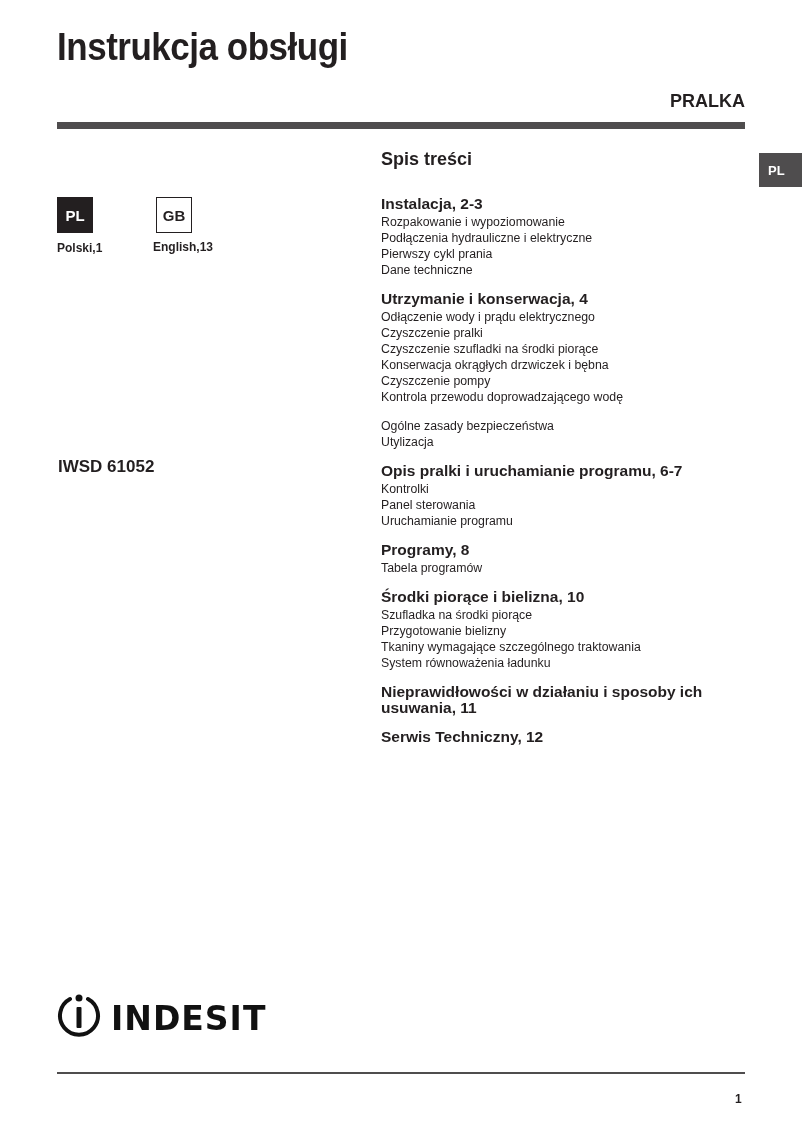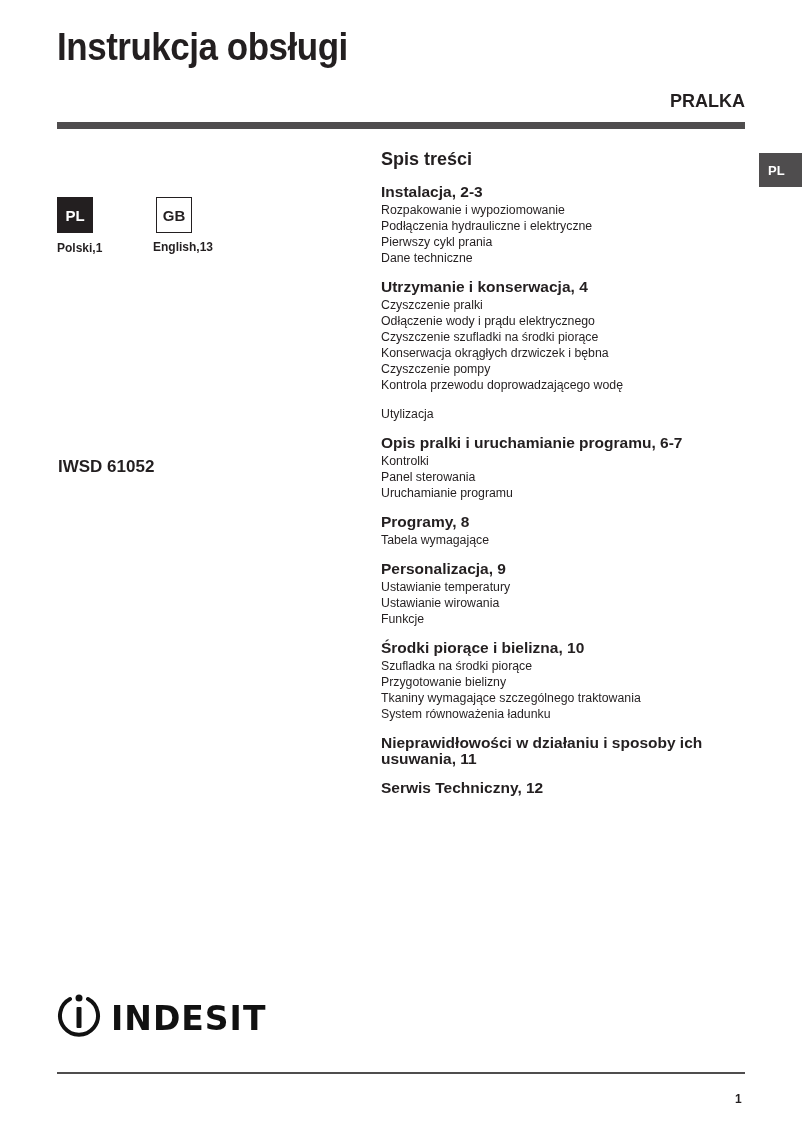--- a/index.html
+++ b/index.html
@@ -9,21 +9,21 @@
     .title { left: 57px; top: 26px; font-size: 38px; font-weight: bold; letter-spacing: -0.5px; color: #231f20; transform: scaleX(0.92); transform-origin: left top; white-space: nowrap; }
     .pralka { right: 57px; top: 91px; font-size: 18px; font-weight: bold; color: #231f20; }
     .topbar { left: 57px; top: 122px; width: 688px; height: 7px; background: #4f4d4e; }
     .lang-box { width: 36px; height: 36px; box-sizing: border-box; display: flex; align-items: center; justify-content: center; font-weight: bold; font-size: 15px; }
     .lang-pl { left: 57px; top: 197px; background: #231f20; color: #ffffff; }
     .lang-gb { left: 156px; top: 197px; border: 1px solid #231f20; color: #231f20; background: #fff; }
     .lang-label { font-size: 12px; font-weight: bold; color: #231f20; }
     .model { left: 58px; top: 457px; font-size: 17px; font-weight: bold; color: #231f20; }
     .side-tab { left: 759px; top: 153px; width: 43px; height: 34px; background: #4f4d4e; color: #fff; font-weight: bold; font-size: 13px; display: flex; align-items: center; padding-left: 9px; box-sizing: border-box; }
     .toc { left: 381px; top: 149px; width: 360px; }
-    .toc-title { font-size: 18px; font-weight: bold; margin-bottom: 14px; color: #231f20; }
+    .toc-title { font-size: 18px; font-weight: bold; margin-bottom: 26px; color: #231f20; }
     .section { margin-bottom: 13px; }
     .section-heading { font-size: 15.5px; font-weight: bold; line-height: 16px; color: #231f20; margin-bottom: 2px; }
     .section-item { font-size: 12.3px; line-height: 16px; color: #231f20; }
     .logo { left: 57px; top: 990px; display: flex; align-items: flex-end; }
     .logo-text { font-size: 33px; font-weight: bold; letter-spacing: 1px; margin-left: 10px; color: #111; font-family: "DejaVu Sans", sans-serif; }
     .bottomline { left: 57px; top: 1072px; width: 688px; height: 2px; background: #4f4d4e; }
     .page-num { left: 735px; top: 1092px; font-size: 12px; font-weight: bold; color: #231f20; }
   </style>
 </head>
 <body>
@@ -47,50 +47,45 @@
   <div class="section">
     <div class="section-heading">Instalacja, 2-3</div>
     <div class="section-item">Rozpakowanie i wypoziomowanie</div>
     <div class="section-item">Podłączenia hydrauliczne i elektryczne</div>
     <div class="section-item">Pierwszy cykl prania</div>
     <div class="section-item">Dane techniczne</div>
   </div>
 
   <div class="section">
     <div class="section-heading">Utrzymanie i konserwacja, 4</div>
+    <div class="section-item">Odłączenie wody i prądu elektrycznego</div>
     <div class="section-item">Czyszczenie pralki</div>
-    <div class="section-item">Odłączenie wody i prądu elektrycznego</div>
     <div class="section-item">Czyszczenie szufladki na środki piorące</div>
     <div class="section-item">Konserwacja okrągłych drzwiczek i bębna</div>
     <div class="section-item">Czyszczenie pompy</div>
     <div class="section-item">Kontrola przewodu doprowadzającego wodę</div>
   </div>
 
   <div class="section">
+    <div class="section-item">Ogólne zasady bezpieczeństwa</div>
     <div class="section-item">Utylizacja</div>
   </div>
 
   <div class="section">
     <div class="section-heading">Opis pralki i uruchamianie programu, 6-7</div>
     <div class="section-item">Kontrolki</div>
     <div class="section-item">Panel sterowania</div>
     <div class="section-item">Uruchamianie programu</div>
   </div>
 
   <div class="section">
     <div class="section-heading">Programy, 8</div>
-    <div class="section-item">Tabela wymagające</div>
+    <div class="section-item">Tabela programów</div>
   </div>
 
-  <div class="section">
-    <div class="section-heading">Personalizacja, 9</div>
-    <div class="section-item">Ustawianie temperatury</div>
-    <div class="section-item">Ustawianie wirowania</div>
-    <div class="section-item">Funkcje</div>
-  </div>
 
   <div class="section">
     <div class="section-heading">Środki piorące i bielizna, 10</div>
     <div class="section-item">Szufladka na środki piorące</div>
     <div class="section-item">Przygotowanie bielizny</div>
     <div class="section-item">Tkaniny wymagające szczególnego traktowania</div>
     <div class="section-item">System równoważenia ładunku</div>
   </div>
 
   <div class="section">

